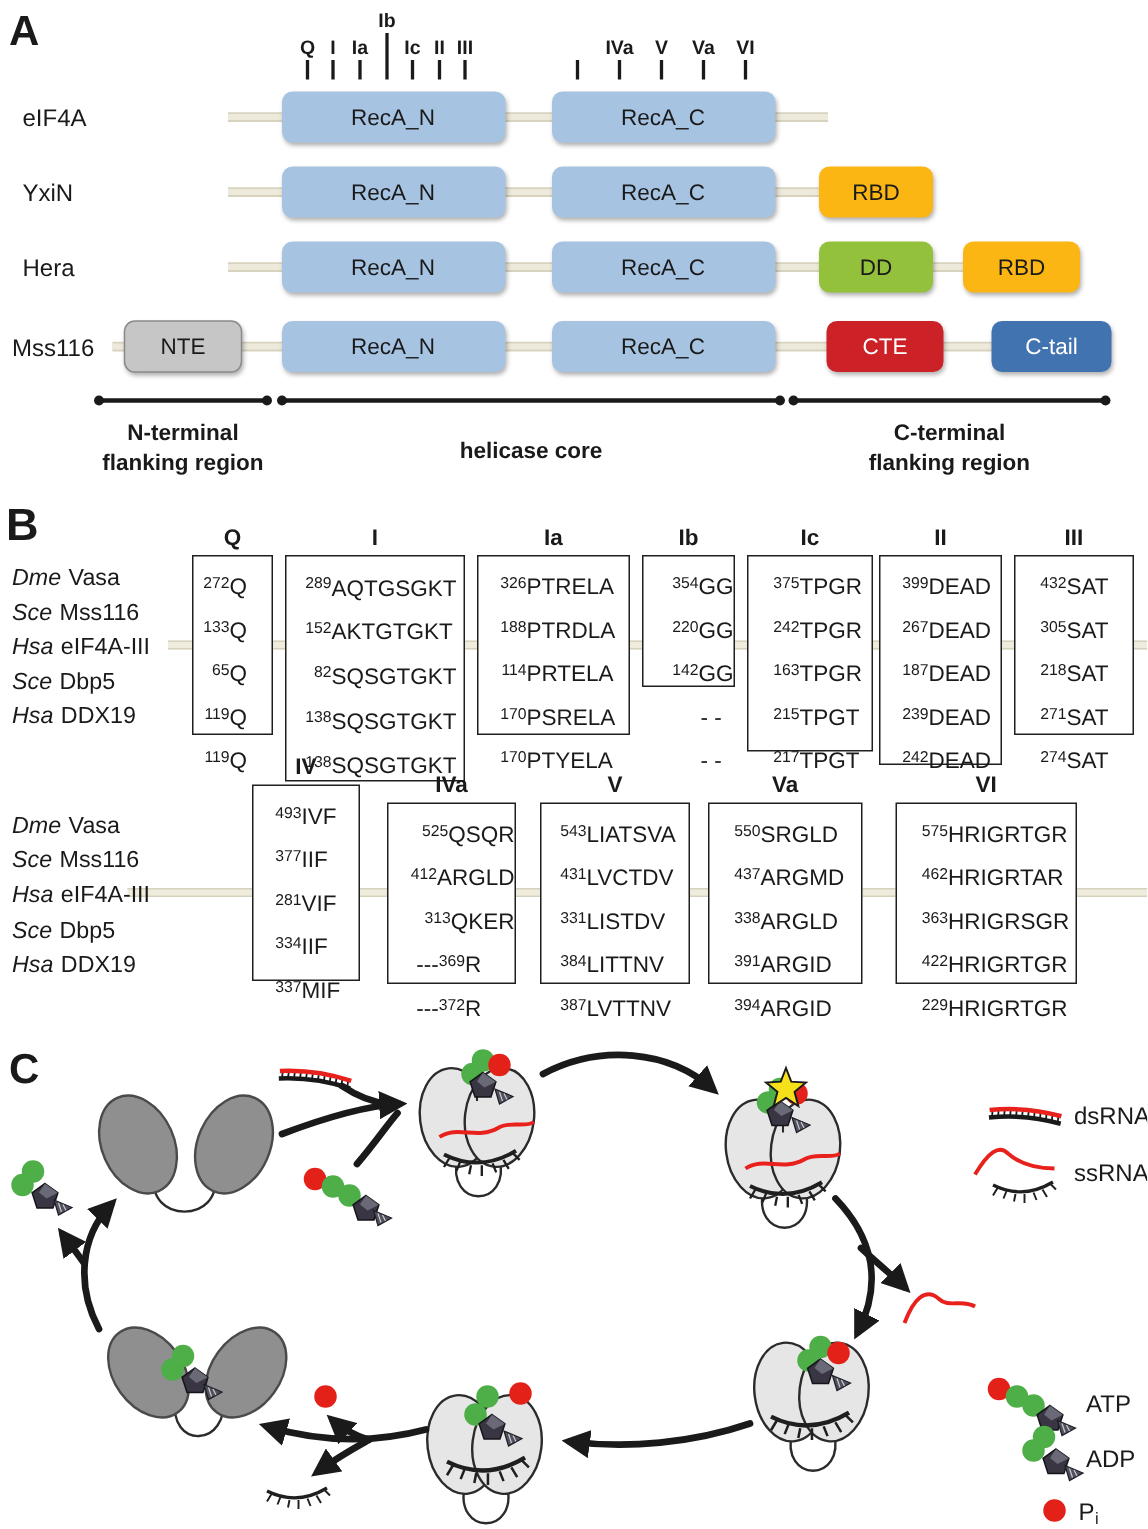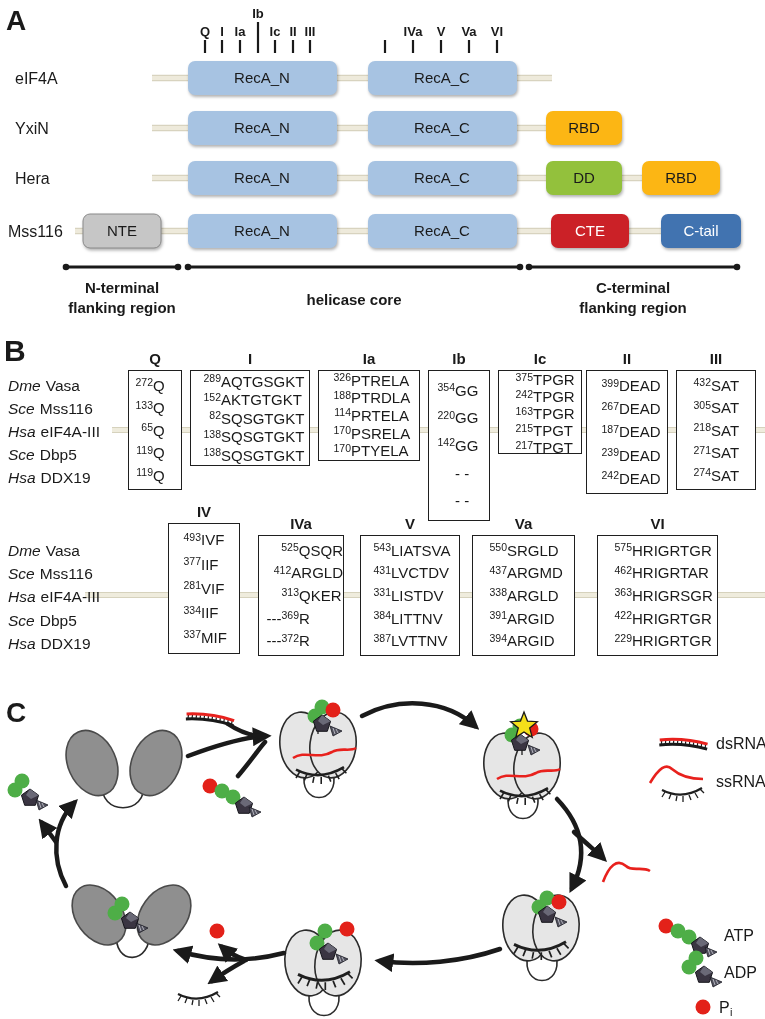--- a/index.html
+++ b/index.html
@@ -11,21 +11,21 @@
   .tb13{font-size:13px;font-weight:bold;} .tb15{font-size:15px;font-weight:bold;}
   .t28{font-size:28px;font-weight:bold;} .tleg{font-size:16px;}
   .wtxt{fill:#ffffff;}
   .shadow{filter:drop-shadow(1.5px 2px 1.5px rgba(0,0,0,0.30));}
   
   .pletter{font-size:30px;font-weight:bold;line-height:30px;}
   .col{position:absolute;}
   .hdr{height:20px;line-height:18px;text-align:center;font-weight:bold;font-size:15px;}
   .box{border:1.6px solid #1f1f1f;background:#fff;display:flex;flex-direction:column;
        justify-content:space-evenly;box-sizing:border-box;}
-  .cell{display:flex;align-items:baseline;font-size:15px;white-space:nowrap;}
+  .cell{display:flex;align-items:baseline;font-size:15px;white-space:nowrap;margin-top:12px;}
   .num{display:inline-block;width:var(--numw,26px);text-align:right;white-space:nowrap;}
   .pre{font-size:15px;}
   .sup{font-size:10.5px;position:relative;top:-4.5px;}
   .seq{text-align:left;}
   .spcol{position:absolute;display:flex;flex-direction:column;justify-content:space-evenly;}
   .sp{font-size:15.5px;white-space:nowrap;}
   .sp .it{font-style:italic;margin-right:5px;}
   .bline{position:absolute;height:4px;background:#efecdd;border-top:1px solid #d6d2bd;
          border-bottom:1px solid #d6d2bd;z-index:0;}
   .col,.spcol{z-index:2;}
@@ -171,21 +171,21 @@
         </div>
       <div class="cell">
           <span class="num"><span class="sup">119</span></span>
           <span class="seq">Q</span>
         </div>
     </div>
   </div>
 
   <div class="col" style="left:190px;top:350px;width:120px">
     <div class="hdr">I</div>
-    <div class="box" style="height:96px;padding-left:4px">
+    <div class="box" style="height:151px;padding-left:4px">
       <div class="cell">
           <span class="num"><span class="sup">289</span></span>
           <span class="seq">AQTGSGKT</span>
         </div>
       <div class="cell">
           <span class="num"><span class="sup">152</span></span>
           <span class="seq">AKTGTGKT</span>
         </div>
       <div class="cell">
           <span class="num"><span class="sup">82</span></span>
@@ -197,21 +197,21 @@
         </div>
       <div class="cell">
           <span class="num"><span class="sup">138</span></span>
           <span class="seq">SQSGTGKT</span>
         </div>
     </div>
   </div>
 
   <div class="col" style="left:318px;top:350px;width:102px">
     <div class="hdr">Ia</div>
-    <div class="box" style="height:91px;padding-left:6px">
+    <div class="box" style="height:120px;padding-left:6px">
       <div class="cell">
           <span class="num"><span class="sup">326</span></span>
           <span class="seq">PTRELA</span>
         </div>
       <div class="cell">
           <span class="num"><span class="sup">188</span></span>
           <span class="seq">PTRDLA</span>
         </div>
       <div class="cell">
           <span class="num"><span class="sup">114</span></span>
@@ -223,21 +223,21 @@
         </div>
       <div class="cell">
           <span class="num"><span class="sup">170</span></span>
           <span class="seq">PTYELA</span>
         </div>
     </div>
   </div>
 
   <div class="col" style="left:428px;top:350px;width:62px">
     <div class="hdr">Ib</div>
-    <div class="box" style="--numw:22px;height:151px;padding-left:4px">
+    <div class="box" style="--numw:22px;height:88px;padding-left:16px">
       <div class="cell">
           <span class="num"><span class="sup">354</span></span>
           <span class="seq">GG</span>
         </div>
       <div class="cell">
           <span class="num"><span class="sup">220</span></span>
           <span class="seq">GG</span>
         </div>
       <div class="cell">
           <span class="num"><span class="sup">142</span></span>
@@ -249,21 +249,21 @@
         </div>
       <div class="cell">
           <span class="num"><span class="sup"></span></span>
           <span class="seq">- -</span>
         </div>
     </div>
   </div>
 
   <div class="col" style="left:498px;top:350px;width:84px">
     <div class="hdr">Ic</div>
-    <div class="box" style="height:84px;padding-left:8px">
+    <div class="box" style="height:131px;padding-left:8px">
       <div class="cell">
           <span class="num"><span class="sup">375</span></span>
           <span class="seq">TPGR</span>
         </div>
       <div class="cell">
           <span class="num"><span class="sup">242</span></span>
           <span class="seq">TPGR</span>
         </div>
       <div class="cell">
           <span class="num"><span class="sup">163</span></span>
@@ -275,21 +275,21 @@
         </div>
       <div class="cell">
           <span class="num"><span class="sup">217</span></span>
           <span class="seq">TPGT</span>
         </div>
     </div>
   </div>
 
   <div class="col" style="left:586px;top:350px;width:82px">
     <div class="hdr">II</div>
-    <div class="box" style="height:124px;padding-left:6px">
+    <div class="box" style="height:140px;padding-left:6px">
       <div class="cell">
           <span class="num"><span class="sup">399</span></span>
           <span class="seq">DEAD</span>
         </div>
       <div class="cell">
           <span class="num"><span class="sup">267</span></span>
           <span class="seq">DEAD</span>
         </div>
       <div class="cell">
           <span class="num"><span class="sup">187</span></span>
@@ -361,21 +361,21 @@
         </div>
       <div class="cell">
           <span class="num"><span class="sup">337</span></span>
           <span class="seq">MIF</span>
         </div>
     </div>
   </div>
 
   <div class="col" style="left:258px;top:515px;width:86px">
     <div class="hdr">IVa</div>
-    <div class="box" style="--numw:40px;height:121px;padding-left:0">
+    <div class="box" style="--numw:40px;height:121px;padding-left:11px">
       <div class="cell">
           <span class="num"><span class="pre"></span><span class="sup">525</span></span>
           <span class="seq">QSQR</span>
         </div>
       <div class="cell">
           <span class="num"><span class="pre"></span><span class="sup">412</span></span>
           <span class="seq">ARGLD</span>
         </div>
       <div class="cell">
           <span class="num"><span class="pre"></span><span class="sup">313</span></span>

